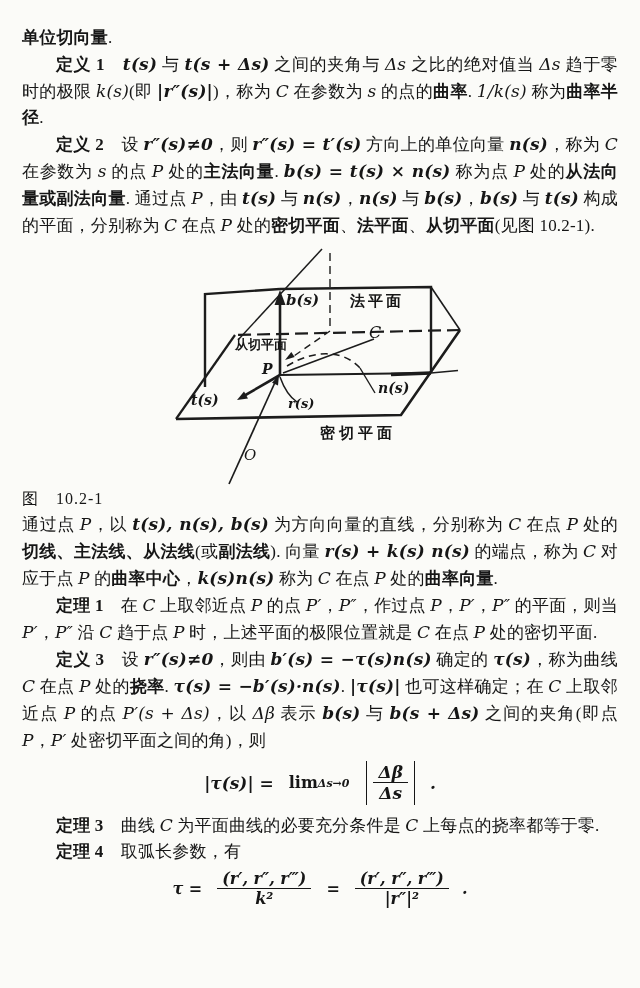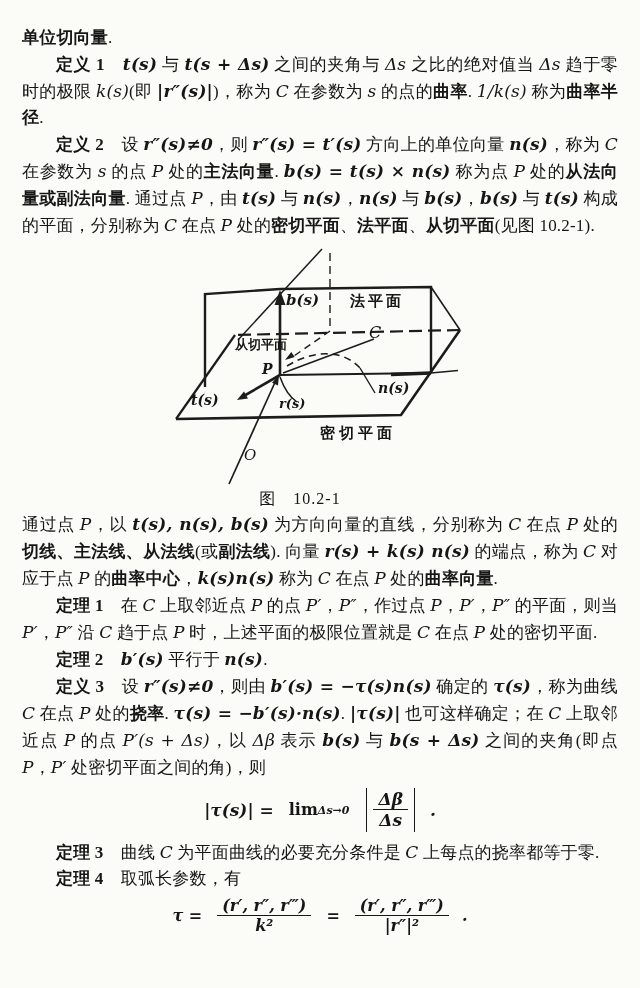--- a/index.html
+++ b/index.html
@@ -17,21 +17,21 @@
   .r-b{font-weight:700;}
   .r-m{font-family:"DejaVu Serif",serif;font-style:italic;}
   .r-v{font-family:"DejaVu Serif",serif;font-style:italic;font-weight:700;}
 
   
   .figure-wrap{position:relative;width:420px;height:240px;margin:8px 0 0 116px;}
   .figure-wrap svg{position:absolute;left:0;top:0;}
   .fig-label{position:absolute;font-family:"DejaVu Serif",serif;white-space:nowrap;}
   .fl-cjk{font-family:"Liberation Serif",serif;font-weight:700;font-style:normal;}
   .v-label{width:16px;line-height:15.5px;font-size:13px;text-align:center;word-break:break-all;}
-  .fig-caption{margin:0;padding-right:40px;text-align:center;font-size:16px;line-height:24px;letter-spacing:1px;}
+  .fig-caption{margin:0;padding-right:40px;text-align:left;font-size:16px;line-height:24px;letter-spacing:1px;}
 
   
   .formula{
     display:flex;justify-content:center;align-items:center;gap:15px;
     font-family:"DejaVu Serif",serif;font-style:italic;font-weight:700;font-size:17px;
     margin:7px 0;
   }
   .lim{display:inline-flex;flex-direction:row;align-items:center;line-height:1;}
   .lim-word{font-style:normal;font-weight:700;font-size:16px;}
   .lim-sub{font-size:11px;margin-top:2px;}
@@ -94,31 +94,30 @@
         <polygon points="141,128 140,138.5 134,135.7"></polygon>
         <polygon points="147,113 156.7,109.9 153.3,105.1"></polygon>
       </g>
     </svg>
     <span class="fig-label" style="left:148px;top:44px;font-size:15px;font-style:italic;font-weight:700;">b(s)</span>
     <span class="fig-label fl-cjk" style="left:212px;top:45px;font-size:15px;letter-spacing:3px;">法平面</span>
     <div class="fig-label fl-cjk v-label" style="left:97px;top:90px;">从切平面</div>
     <span class="fig-label" style="left:231px;top:76px;font-size:16px;font-style:italic;">C</span>
     <span class="fig-label" style="left:240px;top:133px;font-size:14px;font-style:italic;font-weight:700;">n(s)</span>
     <span class="fig-label" style="left:124px;top:114px;font-size:14px;font-style:italic;font-weight:700;">P</span>
-    <span class="fig-label" style="left:141px;top:149px;font-size:13px;font-style:italic;font-weight:700;">r(s)</span>
+    <span class="fig-label" style="left:150px;top:149px;font-size:13px;font-style:italic;font-weight:700;">r(s)</span>
     <span class="fig-label" style="left:53px;top:145px;font-size:14px;font-style:italic;font-weight:700;">t(s)</span>
     <span class="fig-label fl-cjk" style="left:182px;top:177px;font-size:15px;letter-spacing:4px;">密切平面</span>
     <span class="fig-label" style="left:106px;top:199px;font-size:15px;font-style:italic;">O</span>
   </div>
   <p class="fig-caption">图　10.2-1</p>
 
   <div style="">
       <p class="para"><span class="r-n">通过点 </span><span class="r-m">P</span><span class="r-n">，以 </span><span class="r-v">t(s), n(s), b(s)</span><span class="r-n"> 为方向向量的直线，分别称为 </span><span class="r-m">C</span><span class="r-n"> 在点 </span><span class="r-m">P</span><span class="r-n"> 处的</span><span class="r-b">切线、主法线、从法线</span><span class="r-n">(或</span><span class="r-b">副法线</span><span class="r-n">). 向量 </span><span class="r-v">r(s) + k(s) n(s)</span><span class="r-n"> 的端点，称为 </span><span class="r-m">C</span><span class="r-n"> 对应于点 </span><span class="r-m">P</span><span class="r-n"> 的</span><span class="r-b">曲率中心</span><span class="r-n">，</span><span class="r-v">k(s)n(s)</span><span class="r-n"> 称为 </span><span class="r-m">C</span><span class="r-n"> 在点 </span><span class="r-m">P</span><span class="r-n"> 处的</span><span class="r-b">曲率向量</span><span class="r-n">.</span></p>
       <p class="para indent"><span class="r-b">定理 1</span><span class="r-n">　在 </span><span class="r-m">C</span><span class="r-n"> 上取邻近点 </span><span class="r-m">P</span><span class="r-n"> 的点 </span><span class="r-m">P′</span><span class="r-n">，</span><span class="r-m">P″</span><span class="r-n">，作过点 </span><span class="r-m">P</span><span class="r-n">，</span><span class="r-m">P′</span><span class="r-n">，</span><span class="r-m">P″</span><span class="r-n"> 的平面，则当 </span><span class="r-m">P′</span><span class="r-n">，</span><span class="r-m">P″</span><span class="r-n"> 沿 </span><span class="r-m">C</span><span class="r-n"> 趋于点 </span><span class="r-m">P</span><span class="r-n"> 时，上述平面的极限位置就是 </span><span class="r-m">C</span><span class="r-n"> 在点 </span><span class="r-m">P</span><span class="r-n"> 处的密切平面.</span></p>
-      <p class="para indent"><span class="r-b">定理 2</span><span class="r-n">　</span><span class="r-v">b′(s)</span><span class="r-n"> 平行于 </span><span class="r-v">n(s)</span><span class="r-n">.</span></p>
       <p class="para indent"><span class="r-b">定义 3</span><span class="r-n">　设 </span><span class="r-v">r″(s)≠0</span><span class="r-n">，则由 </span><span class="r-v">b′(s) = −τ(s)n(s)</span><span class="r-n"> 确定的 </span><span class="r-v">τ(s)</span><span class="r-n">，称为曲线 </span><span class="r-m">C</span><span class="r-n"> 在点 </span><span class="r-m">P</span><span class="r-n"> 处的</span><span class="r-b">挠率</span><span class="r-n">. </span><span class="r-v">τ(s) = −b′(s)·n(s)</span><span class="r-n">. </span><span class="r-v">|τ(s)|</span><span class="r-n"> 也可这样确定；在 </span><span class="r-m">C</span><span class="r-n"> 上取邻近点 </span><span class="r-m">P</span><span class="r-n"> 的点 </span><span class="r-m">P′(s + Δs)</span><span class="r-n">，以 </span><span class="r-m">Δβ</span><span class="r-n"> 表示 </span><span class="r-v">b(s)</span><span class="r-n"> 与 </span><span class="r-v">b(s + Δs)</span><span class="r-n"> 之间的夹角(即点 </span><span class="r-m">P</span><span class="r-n">，</span><span class="r-m">P′</span><span class="r-n"> 处密切平面之间的角)，则</span></p>
     </div>
 
   <div class="formula">
     <span>|τ(s)| =</span>
     <span class="lim">
       <span class="lim-word">lim</span>
       <span class="lim-sub">Δs→0</span>
     </span>
     <span class="abs">

